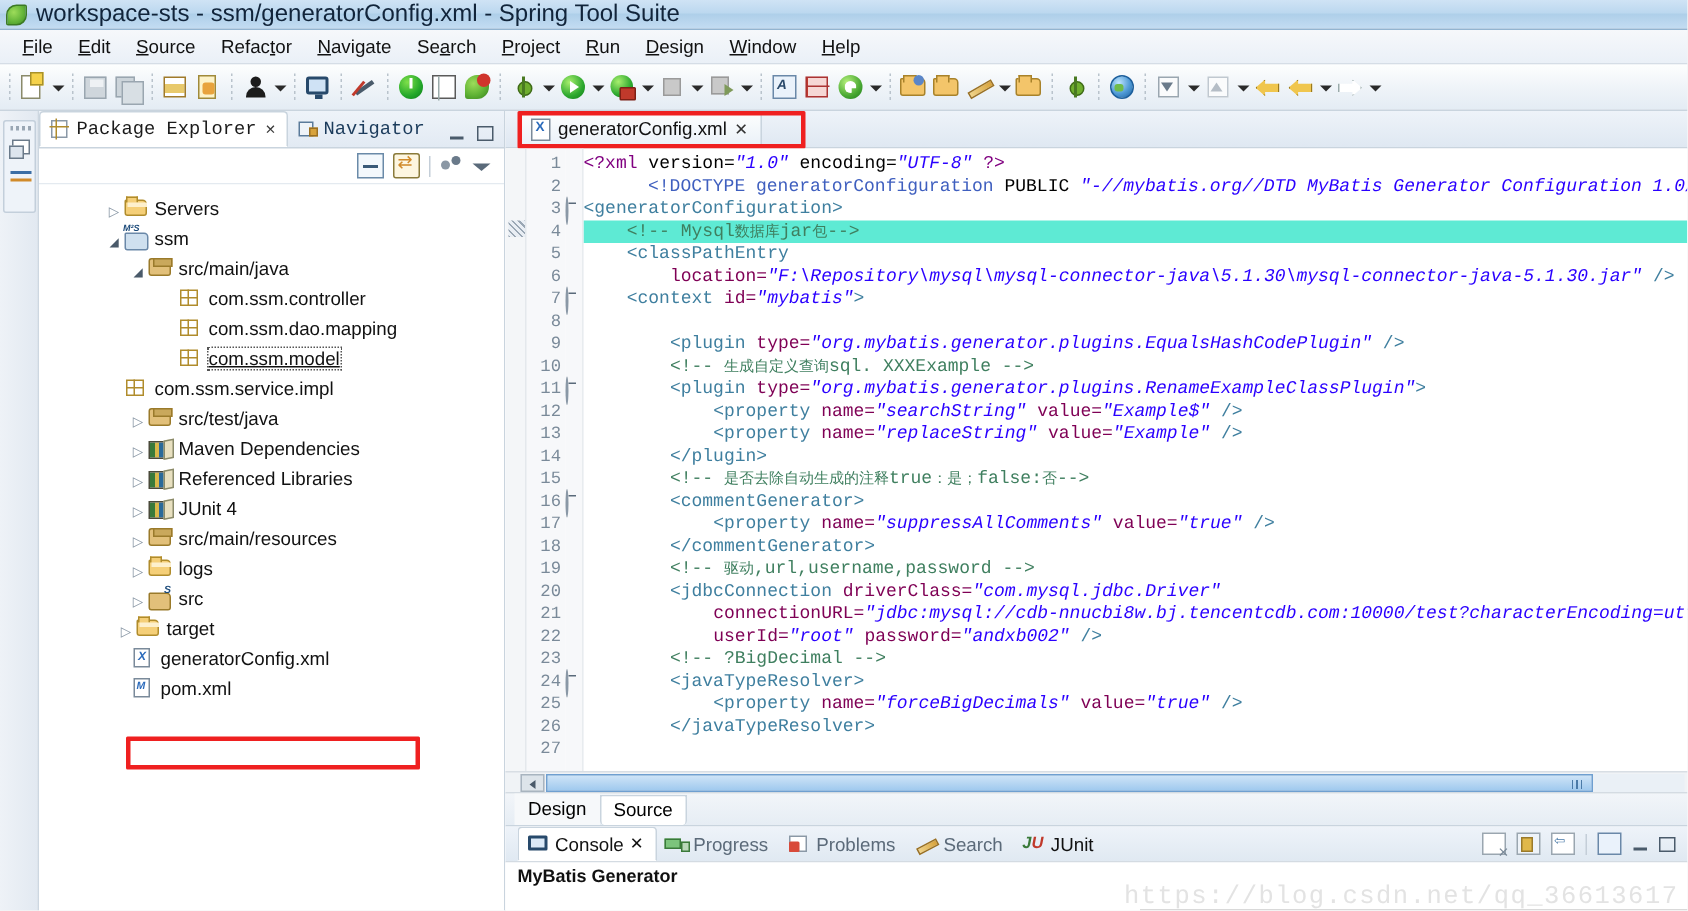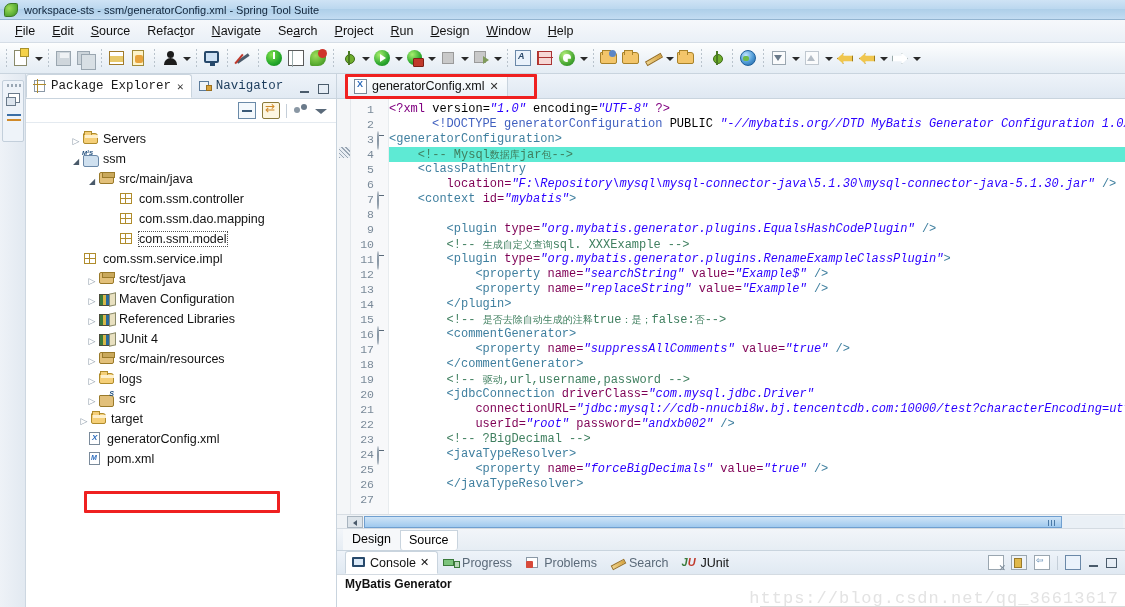--- a/index.html
+++ b/index.html
@@ -22,21 +22,21 @@
     font-size: 12px; color: #11243a;
     position: relative;
   }
   .sts-logo {
     width: 14px; height: 14px; margin-right: 6px;
     border-radius: 50% 10% 50% 10%;
     background: radial-gradient(circle at 35% 35%, #9ddc5a 0%, #66b63b 55%, #3c8c22 100%);
     border: 1px solid #3c7a24;
     flex: none;
   }
-  .title-text { white-space: nowrap; font-size: 11px; }
+  .title-text { white-space: nowrap; font-size: 16px; }
 
   
   .menubar {
     height: 23px;
     background: linear-gradient(to bottom,#f6f8fb 0%,#eaf0f7 100%);
     border-bottom: 1px solid #d5dde6;
     display: flex; align-items: center;
     padding-left: 7px;
     font-size: 12.5px; color: #111;
   }
@@ -241,21 +241,21 @@
   .fi-xmlfile { position:absolute; left:3px; top:2px; width:11px; height:13px; background:#fff; border:1px solid #7a8a9a; }
   .fi-xmlfile::after { content:"X"; position:absolute; left:2px; top:0px; font-size:8px; color:#2a6abb; font-weight:bold; }
   .fi-mfile { position:absolute; left:3px; top:2px; width:11px; height:13px; background:#fff; border:1px solid #7a8a9a; }
   .fi-mfile::after { content:"M"; position:absolute; left:1px; top:1px; font-size:7px; color:#2a6abb; font-weight:bold; }
 
   .fi-src-s { position:absolute; left:0px; top:2px; width:16px; height:13px; }
   .fi-src-s::before { content:""; position:absolute; left:1px; top:3px; width:13px; height:10px;
      background:#e2c07a; border:1px solid #9a7a2a; border-radius:1px 3px 2px 2px; }
   .fi-src-s::after { content:"S"; position:absolute; right:0px; top:-2px; font-size:7px; color:#1b4a7a; font-weight:bold; }
 
-  .sel-box { outline: 1px dotted #555; }
+  .sel-box { outline: 1px dotted #555; text-decoration: underline; }
   .redbox {
     position:absolute; border: 3px solid #ef2020; border-radius: 1px; pointer-events:none;
   }
 
   
   .editor-area { flex: 1; display:flex; flex-direction:column; background:#fff; min-width:0; }
   .ed-tabrow { height: 25px; background: linear-gradient(to bottom,#eef3f9,#dfe8f2);
      border-bottom:1px solid #c9d4de; display:flex; align-items:flex-end; position:relative; padding-left:8px; }
   .ed-tab { display:flex; align-items:center; gap:5px; height:24px; padding: 0 8px;
      background: linear-gradient(to bottom,#fdfefe,#eaf1f8); border:1px solid #c9d4de; border-bottom:1px solid #fff;
@@ -595,21 +595,21 @@
               <i class="fi-pkgsrc"></i>
             </span>
           <span class="tlabel">src/test/java</span>
         </div>
 
         <div class="trow" style="padding-left:60px">
           <span class="twist closed"></span>
           <span class="ticon">
               <i class="fi-lib"></i>
             </span>
-          <span class="tlabel">Maven Configuration</span>
+          <span class="tlabel">Maven Dependencies</span>
         </div>
 
 
         <div class="trow" style="padding-left:60px">
           <span class="twist closed"></span>
           <span class="ticon">
               <i class="fi-lib"></i>
             </span>
           <span class="tlabel">Referenced Libraries</span>
         </div>

